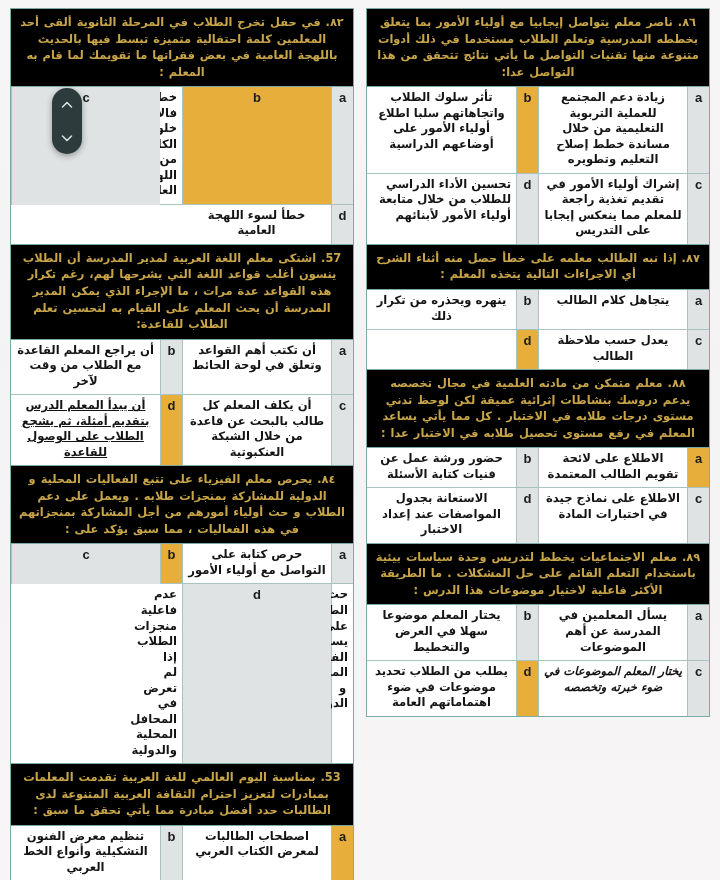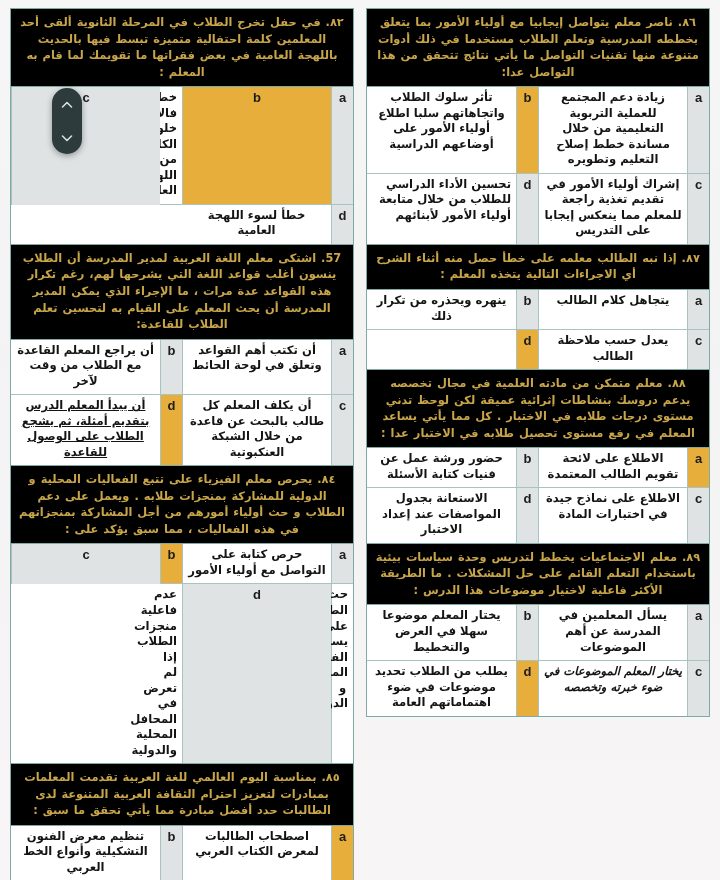--- a/index.html
+++ b/index.html
@@ -237,21 +237,21 @@
             <div class="letter">a</div>
             <div class="atext">حرص كتابة على التواصل مع أولياء الأمور</div>
             <div class="letter correct">b</div>
             <div class="letter row-last-cell rl" style="border-bottom: none;">c</div>
             <div class="atext rl" style="border-bottom: none;">حث الطلاب على يساعد الفعاليات المحلية و الدولية</div>
             <div class="letter row-last-cell rl" style="border-bottom: none;">d</div>
             <div class="atext last-col rl" style="border-bottom: none;">عدم فاعلية منجزات الطلاب إذا لم تعرض في المحافل المحلية والدولية</div>
           </div>
         </div>
         <div class="qblock">
-          <div class="qprompt">٨٥. بمناسبة اليوم العالمي للغة العربية تقدمت المعلمات بمبادرات لتعزيز احترام الثقافة العربية المتنوعة لدى الطالبات حدد أفضل مبادرة مما يأتي تحقق ما سبق :</div>
+          <div class="qprompt">53. بمناسبة اليوم العالمي للغة العربية تقدمت المعلمات بمبادرات لتعزيز احترام الثقافة العربية المتنوعة لدى الطالبات حدد أفضل مبادرة مما يأتي تحقق ما سبق :</div>
           <div class="answers">
             <div class="letter correct">a</div>
             <div class="atext">اصطحاب الطالبات لمعرض الكتاب العربي</div>
             <div class="letter">b</div>
             <div class="atext last-col">تنظيم معرض الفنون التشكيلية وأنواع الخط العربي</div>
             <div class="letter row-last-cell rl" style="border-bottom: none;">c</div>
             <div class="atext rl" style="border-bottom: none;">تقديم محاضرة عن عادات الزواج الدول العربية</div>
             <div class="letter row-last-cell rl" style="border-bottom: none;">d</div>
             <div class="atext last-col rl" style="border-bottom: none; text-align: right;">عقد مسابقة لغوية وأفضل شرح لقصيدة (بلاد العرب أوطاني )</div>
           </div>

